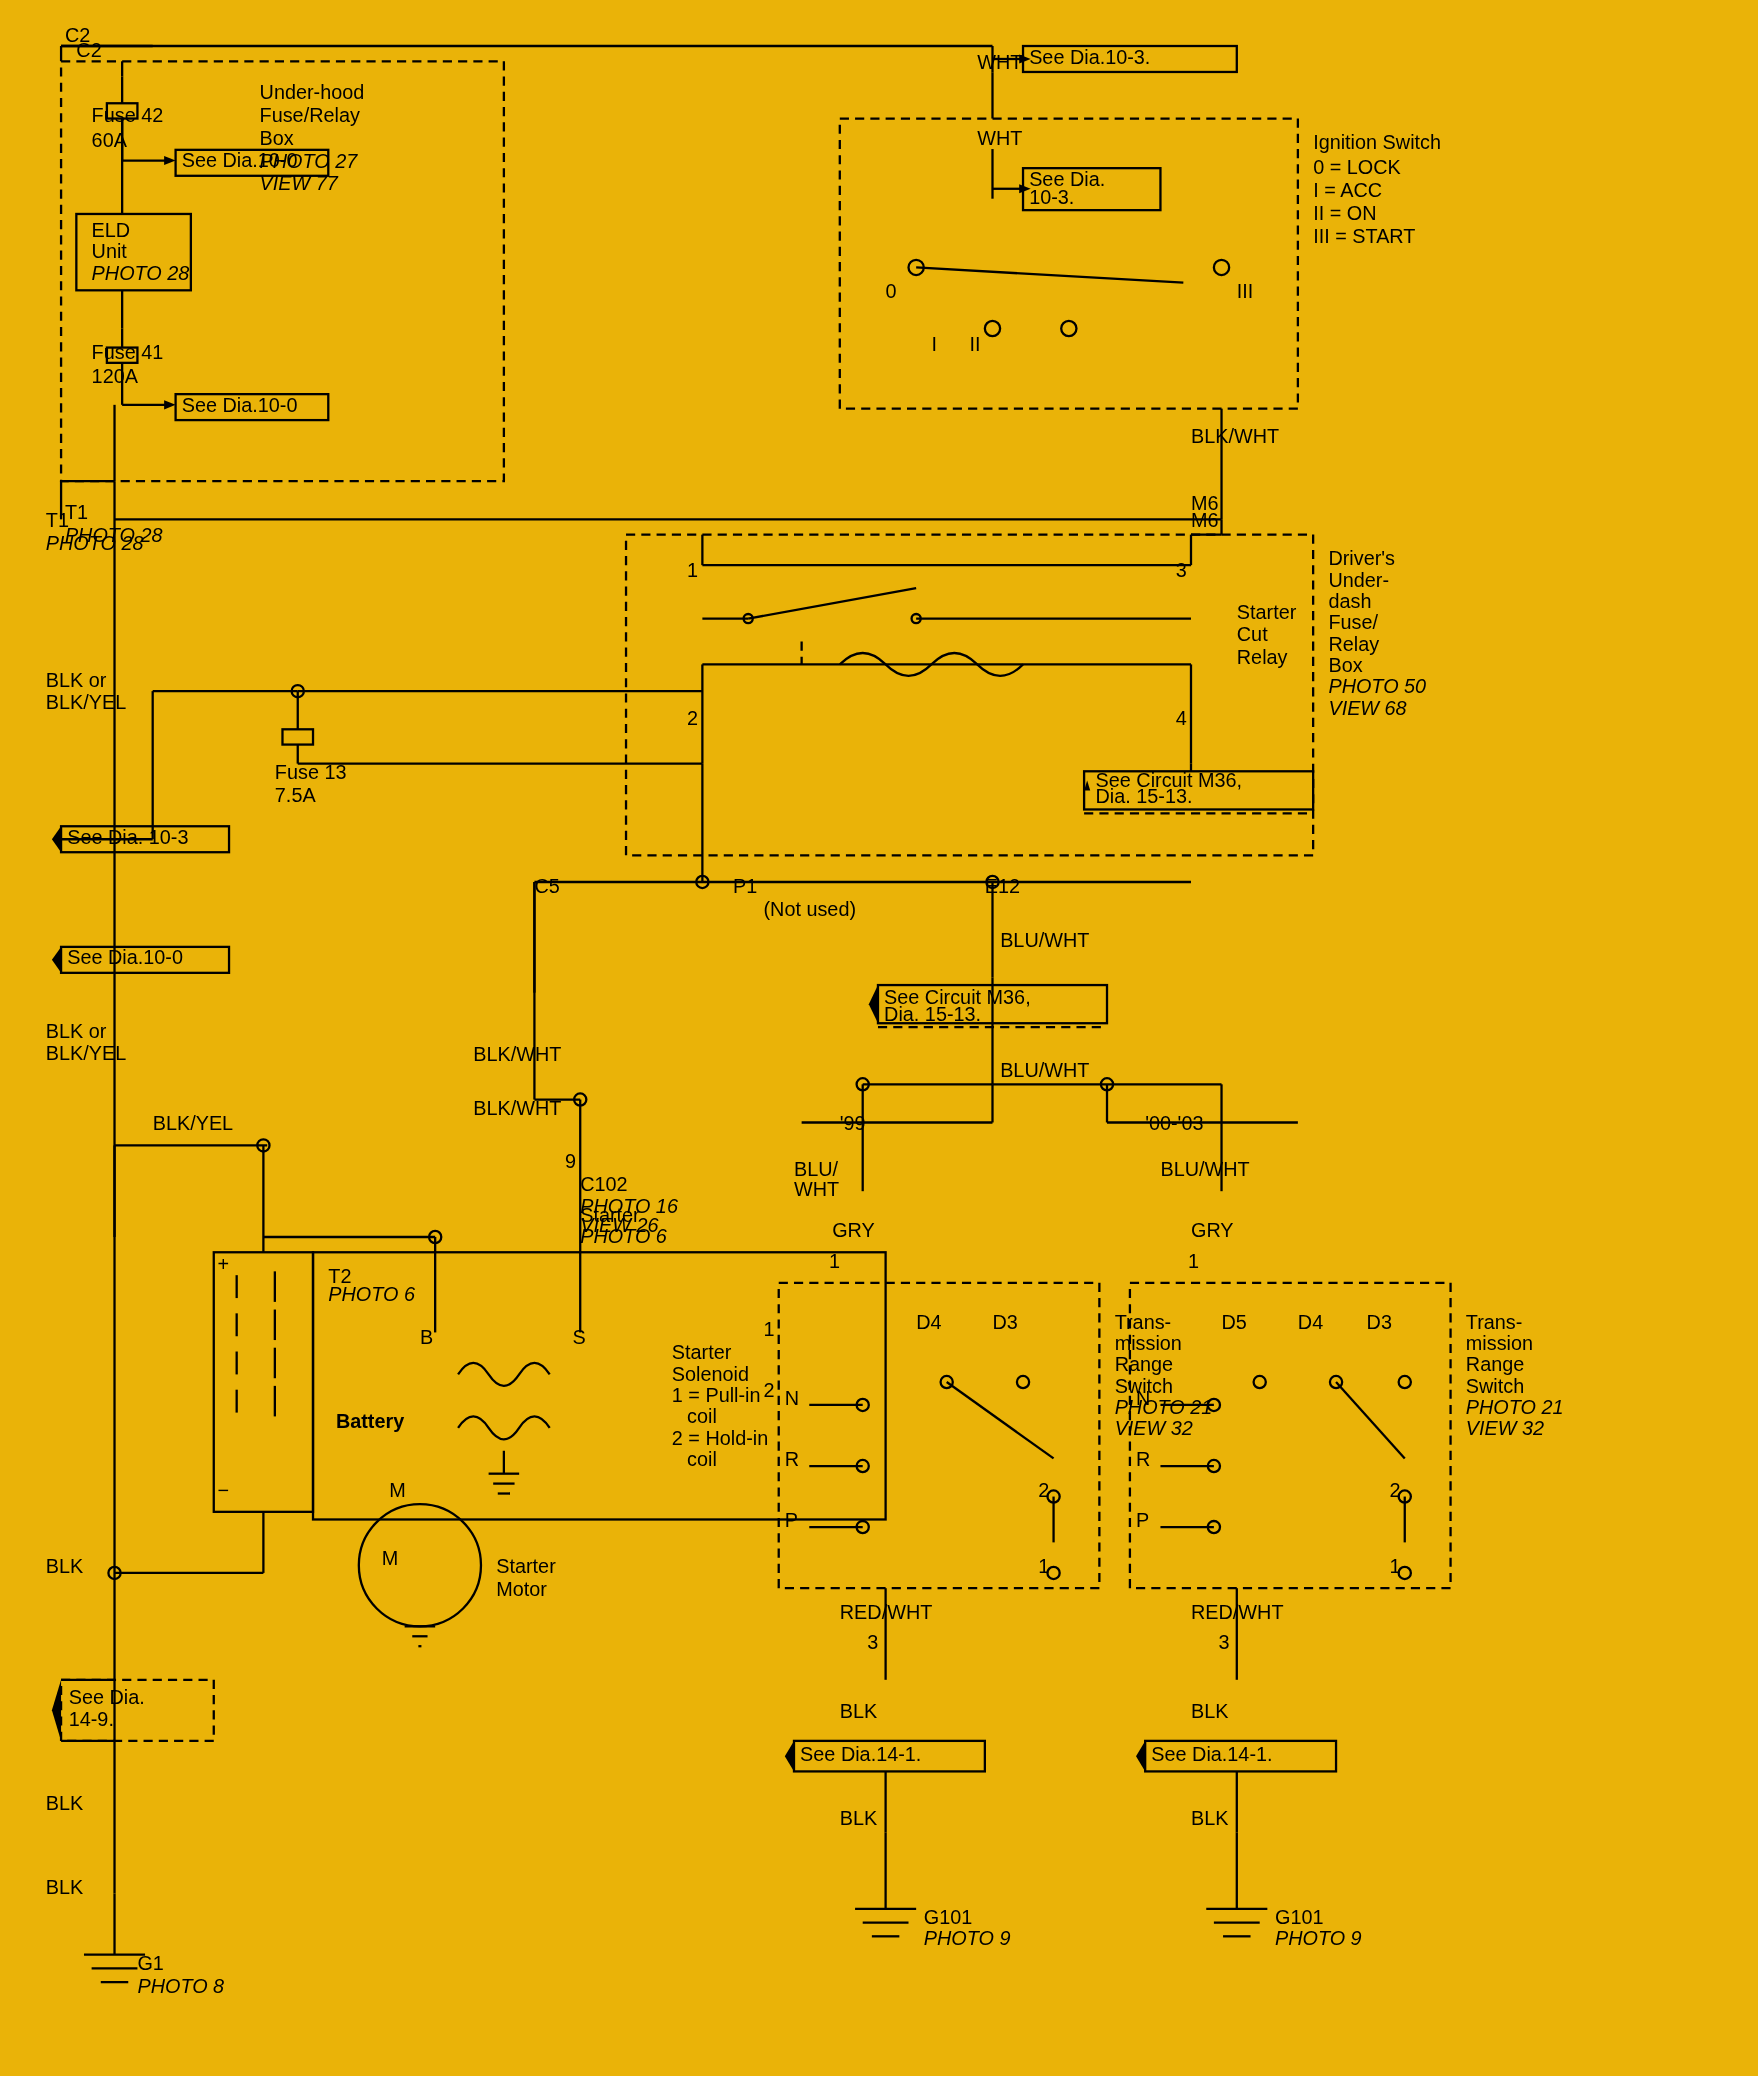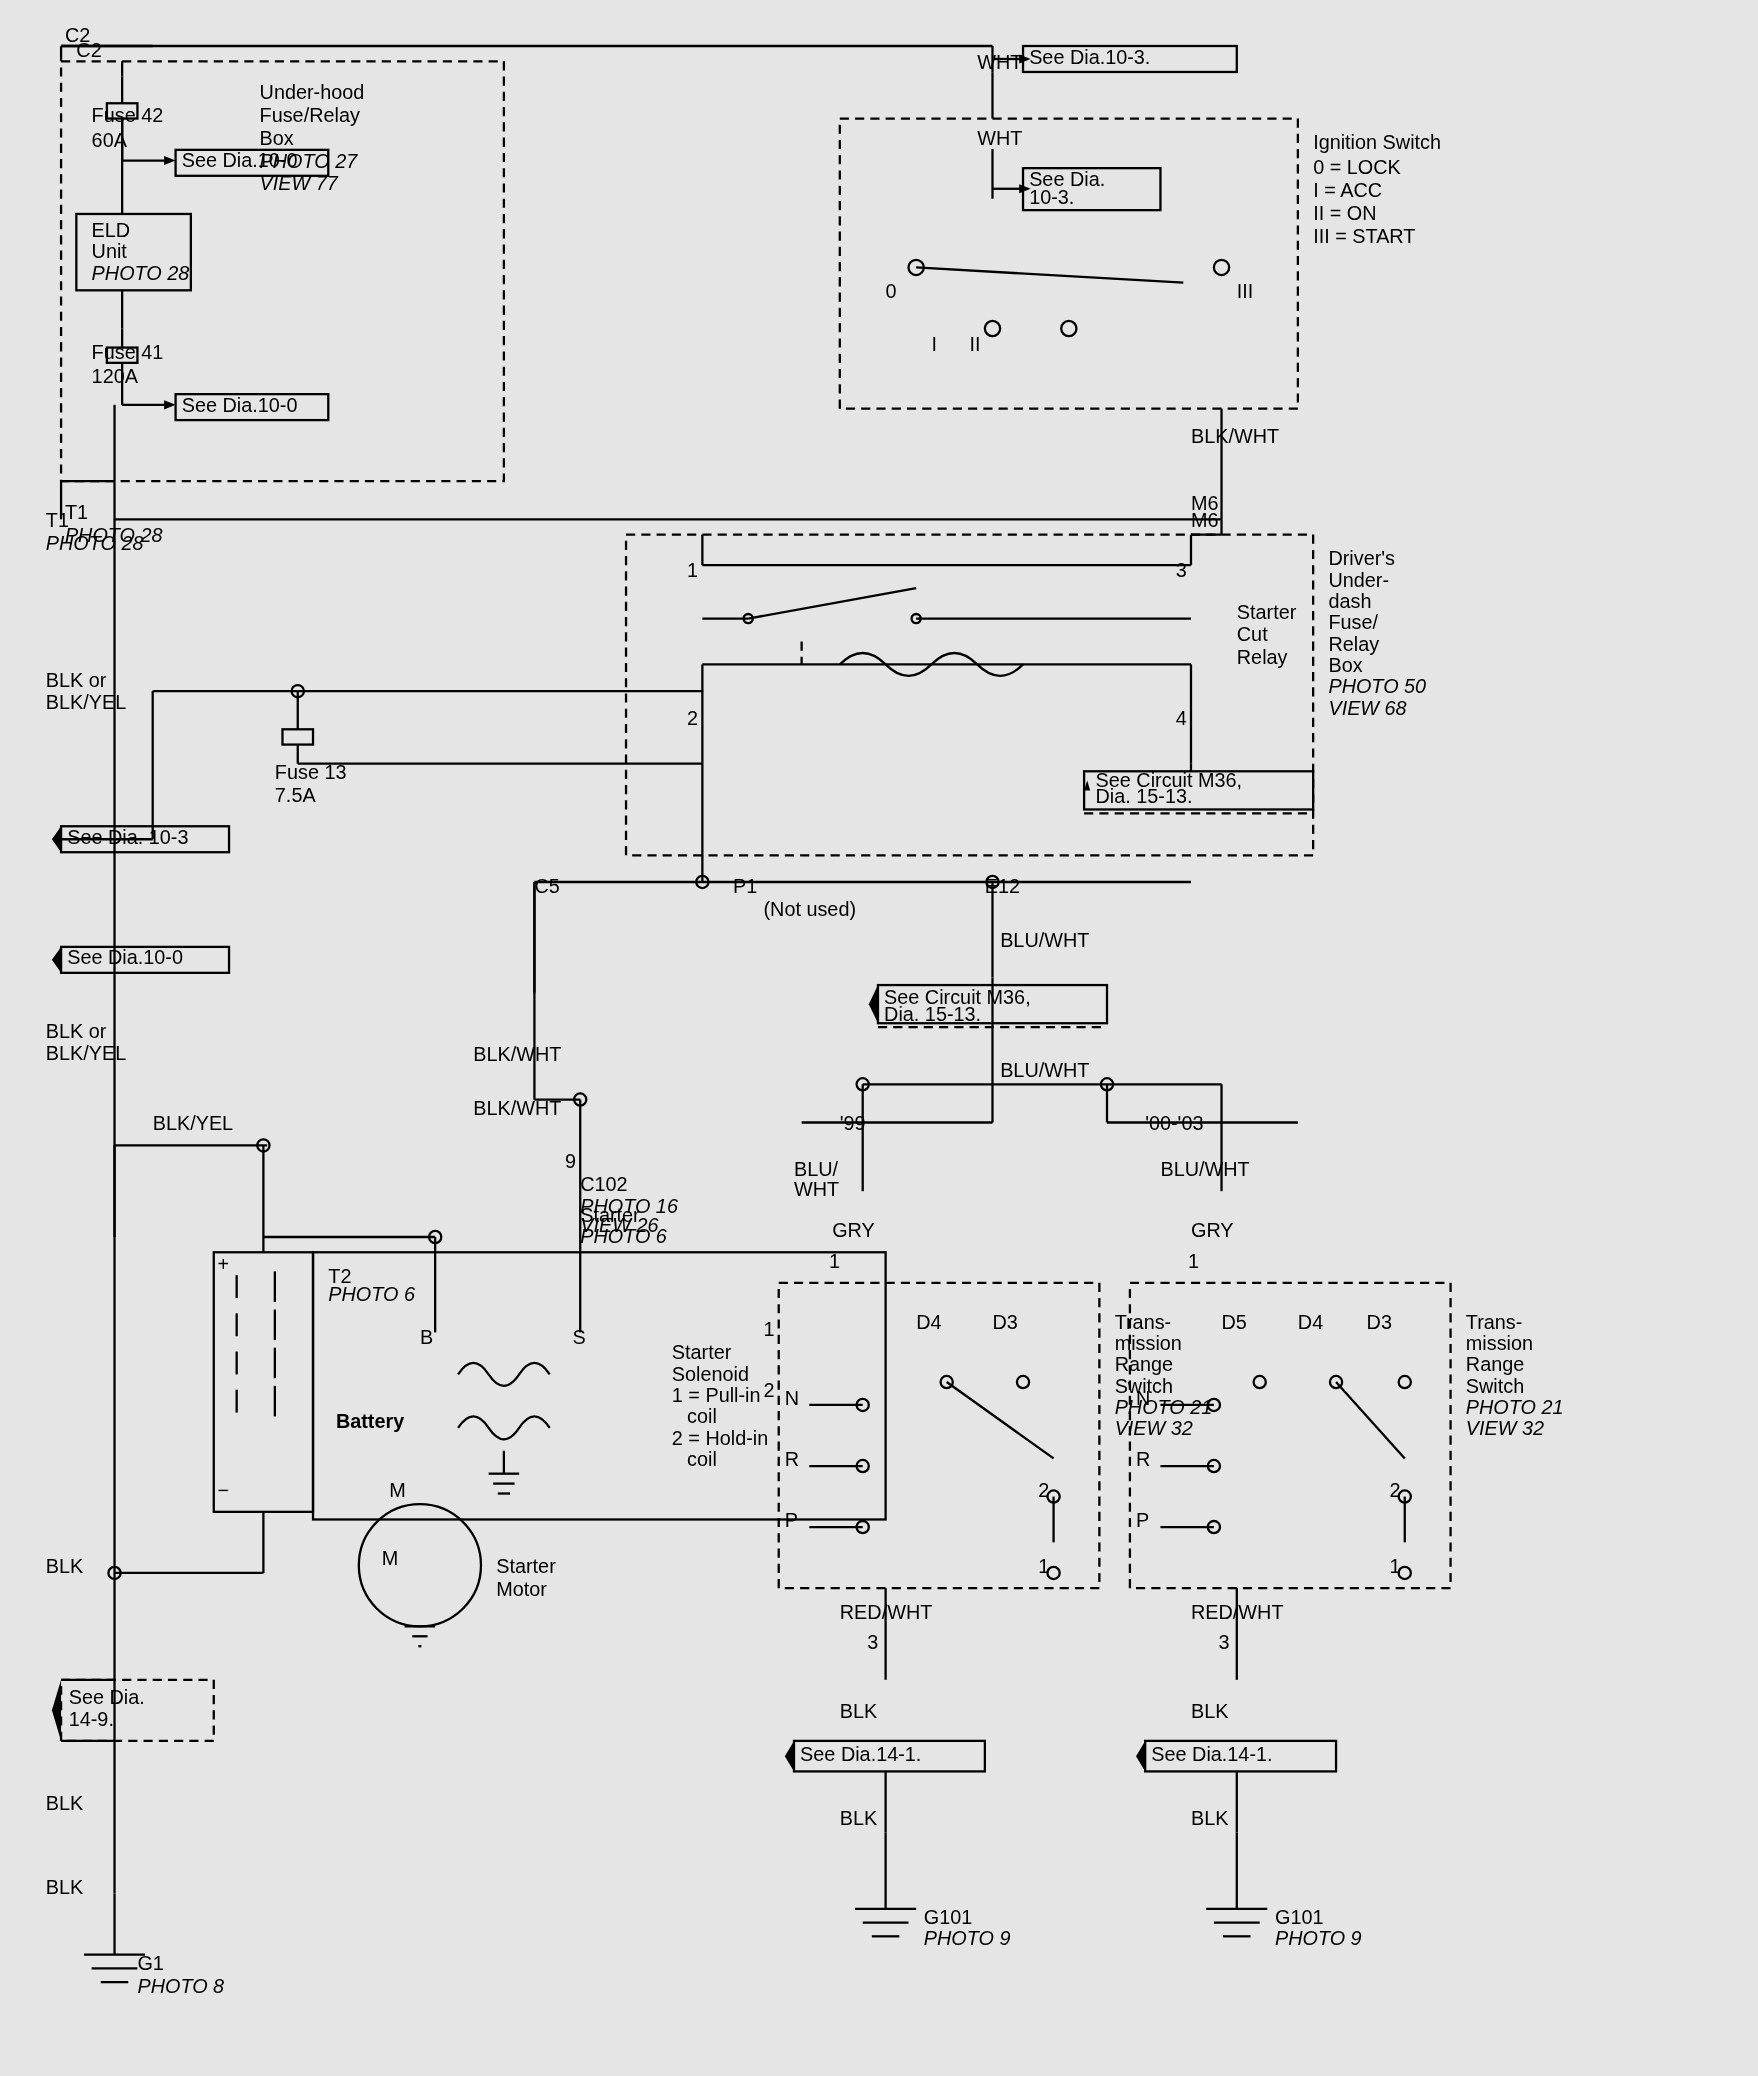--- a/index.html
+++ b/index.html
@@ -8,21 +8,21 @@
       font-family: Arial, sans-serif;
       font-size: 10px;
       width: 1759px;
       min-height: 2077px;
       overflow: hidden;
     }
     .diagram-container {
       position: relative;
       width: 1759px;
       height: 2077px;
-      background: #e5e5e5;
+      background: #eab308;
     }
     .diagram-svg {
       position: absolute;
       top: 0;
       left: 0;
       width: 100%;
       height: 100%;
     }
     .italic { font-style: italic; }
   </style>

